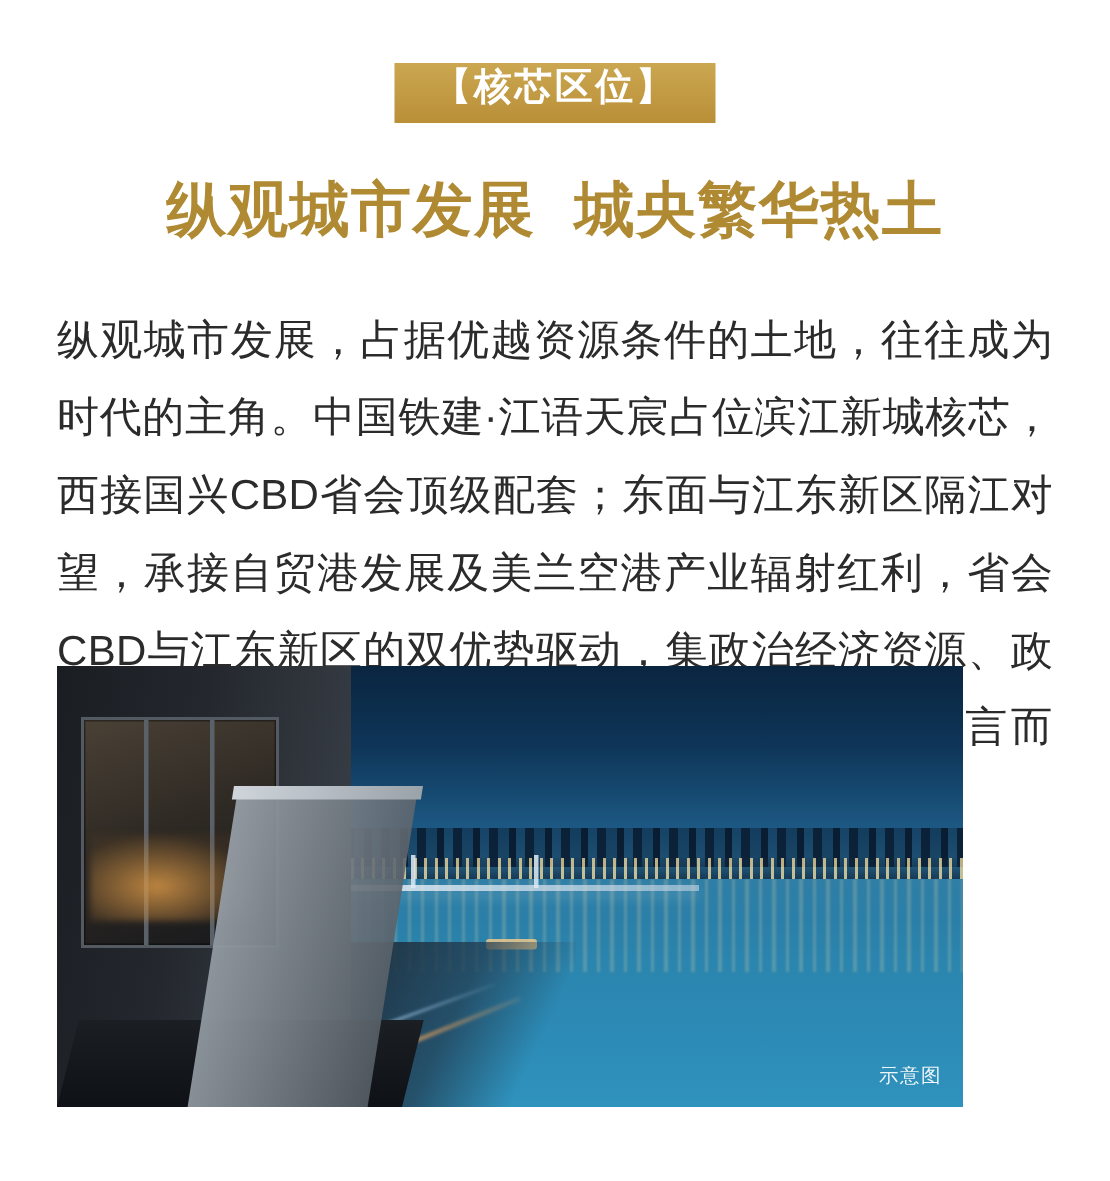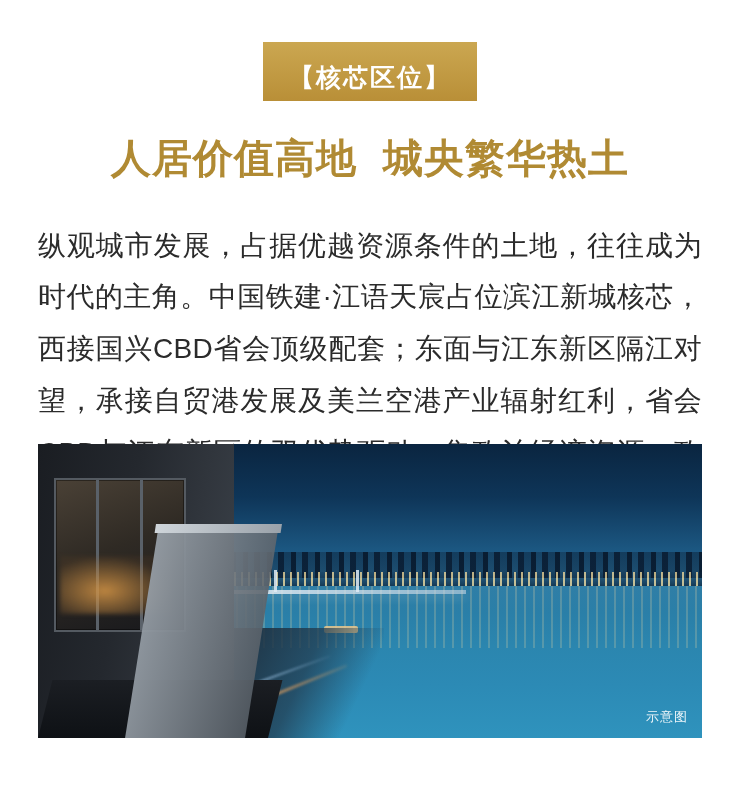--- a/index.html
+++ b/index.html
@@ -30,21 +30,21 @@
     padding-top: 42px;
   }
   .badge {
     display: inline-block;
     background: #c8a24a;
     background: linear-gradient(180deg, #cba751 0%, #b98f37 100%);
     color: #ffffff;
     font-size: 25px;
     font-weight: bold;
     letter-spacing: 2px;
-    padding: 22px 26px 9px 26px;
+    padding: 3px 26px 9px 26px;
     line-height: 1.1;
     white-space: nowrap;
   }
 
   
   .heading {
     margin-top: 30px;
     text-align: center;
     color: #b08a33;
     font-size: 40px;
@@ -66,21 +66,21 @@
     text-align: justify;
     text-justify: inter-ideograph;
     letter-spacing: 0.2px;
   }
 
   
   .photo-wrap {
     position: absolute;
     left: 38px;
     top: 444px;
-    width: 664px;
+    width: 604px;
     height: 294px;
     overflow: hidden;
   }
   .photo {
     position: absolute;
     inset: 0;
     background:
       
       linear-gradient(180deg,
         #0a2540 0%,
@@ -281,21 +281,21 @@
 </head>
 <body>
 
 <div class="page">
 
   <div class="badge-row">
     <span class="badge">【核芯区位】</span>
   </div>
 
   <div class="heading">
-    <span>人居价值高地</span><span class="gap"></span><span>城央繁华热土</span>
+    <span>纵观城市发展</span><span class="gap"></span><span>城央繁华热土</span>
   </div>
 
   <p class="body-copy">纵观城市发展，占据优越资源条件的土地，往往成为时代的主角。中国铁建·江语天宸占位滨江新城核芯，西接国兴CBD省会顶级配套；东面与江东新区隔江对望，承接自贸港发展及美兰空港产业辐射红利，省会CBD与江东新区的双优势驱动，集政治经济资源、政策利好、历史文化于一身，其未来发展潜力不言而喻。</p>
 
   <div class="photo-wrap">
     <div class="photo">
       <div class="skyline"></div>
       <div class="city-band"></div>
       <div class="water">
         <div class="water-reflect"></div>

